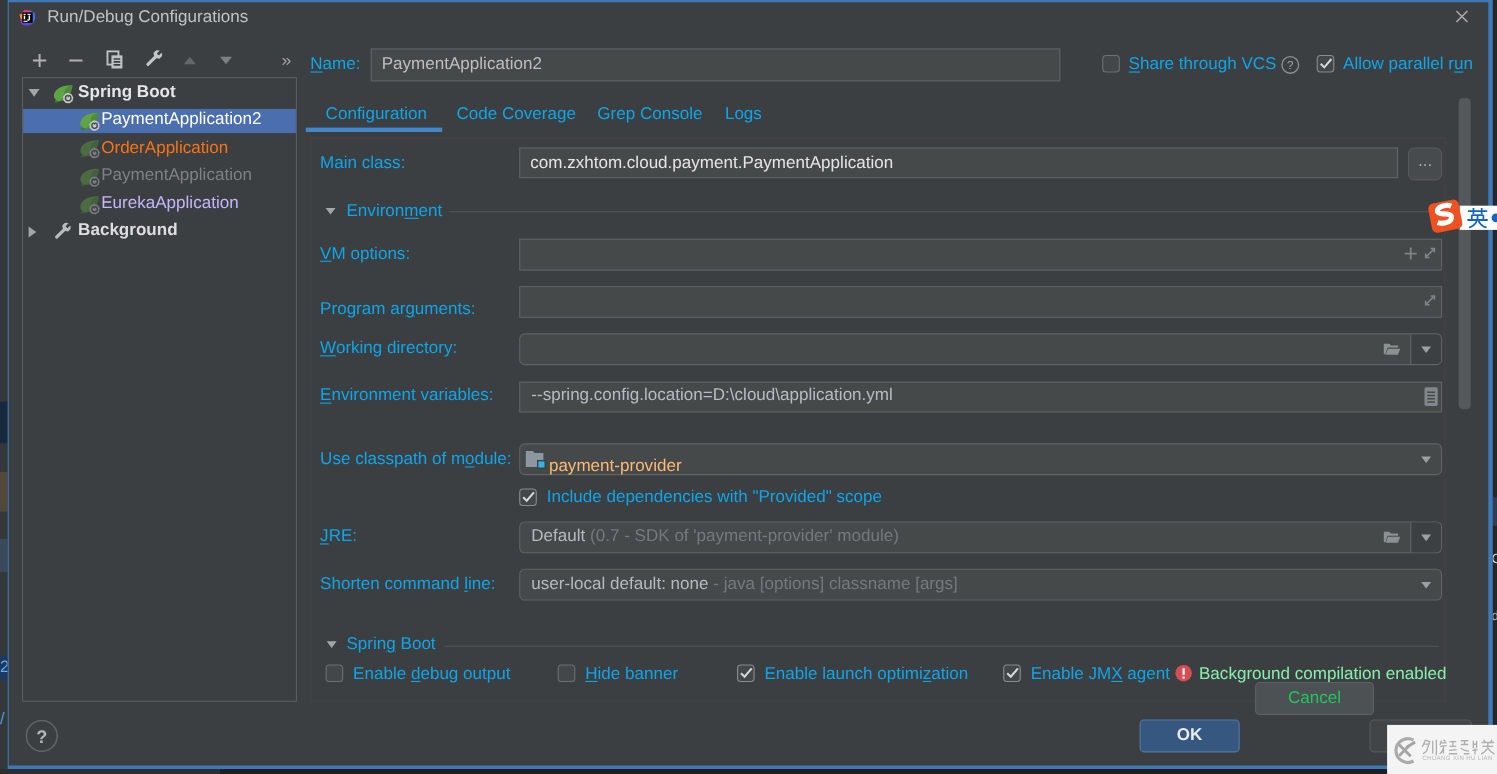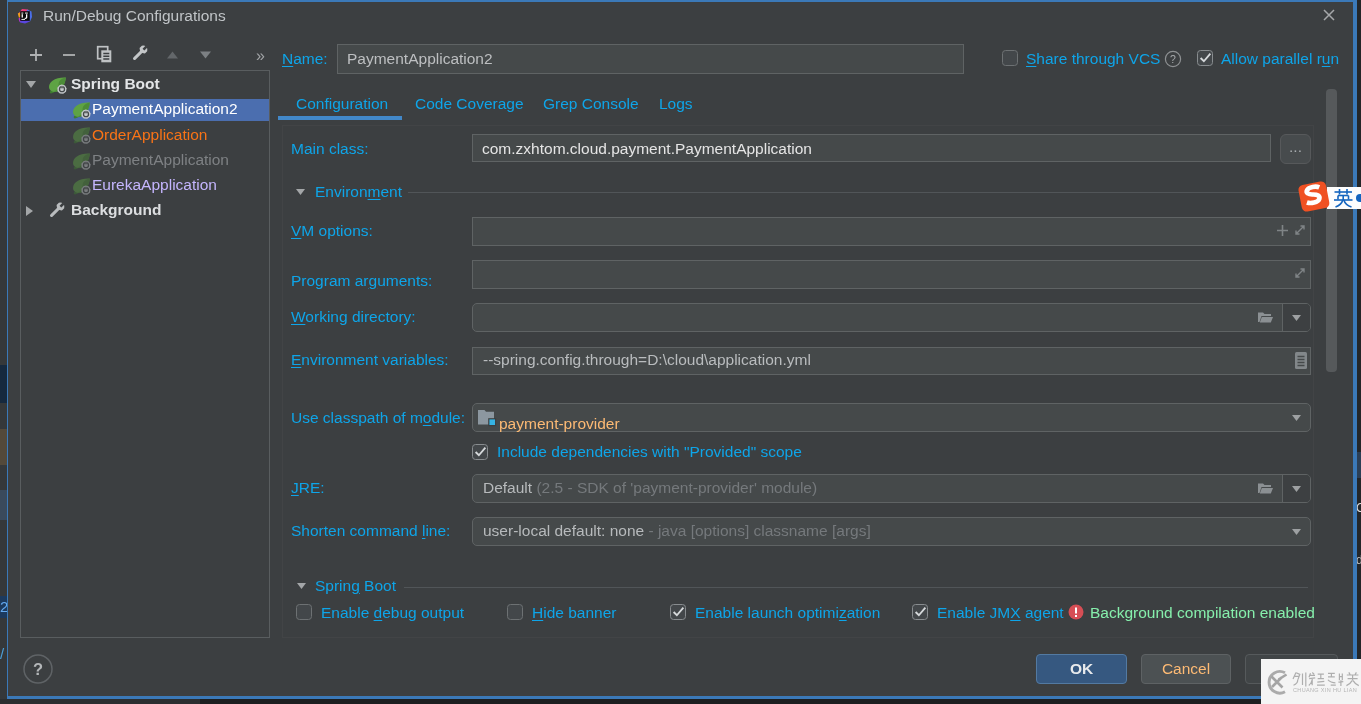--- a/index.html
+++ b/index.html
@@ -183,21 +183,21 @@
 <svg class="ab" style="left:1257px;top:310px" width="17" height="14" viewBox="0 0 17 14">
  <path d="M1 2.5 H6 L7.5 4 H14 V6 H4.5 L2.5 12 H1 Z" fill="#8b9093"></path>
  <path d="M4.8 7 H16 L13.8 12.5 H2.8 Z" fill="#8b9093"></path>
 </svg>
 <svg class="ab" style="left:1291px;top:314px" width="11" height="8" viewBox="0 0 11 8">
     <path d="M5.5 7 L10 1 H1 Z" fill="#9da0a2"></path>
   </svg>
 
 <div class="t" style="left:291px;top:351px"><u>E</u>nvironment variables:</div>
 <div class="fld" style="left:472px;top:347px;width:839px;height:28px"></div>
-<div class="t" style="left:483px;top:351px;color:#b9bcbe">--spring.config.through=D:\cloud\application.yml</div>
+<div class="t" style="left:483px;top:351px;color:#b9bcbe">--spring.config.location=D:\cloud\application.yml</div>
 <svg class="ab" style="left:1294px;top:351px" width="14" height="19" viewBox="0 0 14 19">
  <rect x="1" y="1" width="12" height="17" rx="1.5" fill="#82878a"></rect>
  <path d="M3.5 5.5 H10.5 M3.5 8.5 H10.5 M3.5 11.5 H10.5 M3.5 14.5 H10.5" stroke="#45494a" stroke-width="1.4"></path>
 </svg>
 
 <div class="t" style="left:291px;top:409px">Use classpath of m<u>o</u>dule:</div>
 <div class="fld" style="left:472px;top:403px;width:839px;height:29px;border-radius:5px"></div>
 <svg class="ab" style="left:477px;top:408px" width="20" height="20" viewBox="0 0 20 20">
  <path d="M1 2 H7.5 L9 3.8 H17 V16.5 H1 Z" fill="#8c97a0"></path>
  <rect x="11.2" y="10.2" width="8" height="8" fill="#3c3f41"></rect>
@@ -211,21 +211,21 @@
 <div class="cbc" style="left:472px;top:444px"></div>
 <svg class="ab" style="left:474px;top:446px" width="13" height="12" viewBox="0 0 12 11">
     <path d="M1.5 5.5 L4.5 8.5 L10.5 1.5" stroke="#d6d9db" stroke-width="1.7" fill="none"></path>
   </svg>
 <div class="t" style="left:497px;top:443px">Include dependencies with "Provided" scope</div>
 
 <div class="t" style="left:291px;top:479px"><u>J</u>RE:</div>
 <div class="fld" style="left:472px;top:474px;width:839px;height:29px;border-radius:5px"></div>
 <div class="ab" style="left:1283px;top:475px;width:27px;height:27px;background:#3d4042;border-radius:0 4px 4px 0"></div>
 <div class="ab" style="left:1282px;top:475px;width:1px;height:27px;background:#5f6364"></div>
-<div class="t" style="left:483px;top:479px;color:#b7babc">Default <span class="dim">(2.5 - SDK of 'payment-provider' module)</span></div>
+<div class="t" style="left:483px;top:479px;color:#b7babc">Default <span class="dim">(0.7 - SDK of 'payment-provider' module)</span></div>
 <svg class="ab" style="left:1257px;top:481px" width="17" height="14" viewBox="0 0 17 14">
  <path d="M1 2.5 H6 L7.5 4 H14 V6 H4.5 L2.5 12 H1 Z" fill="#8b9093"></path>
  <path d="M4.8 7 H16 L13.8 12.5 H2.8 Z" fill="#8b9093"></path>
 </svg>
 <svg class="ab" style="left:1291px;top:485px" width="11" height="8" viewBox="0 0 11 8">
     <path d="M5.5 7 L10 1 H1 Z" fill="#9da0a2"></path>
   </svg>
 
 <div class="t" style="left:291px;top:522px">Shorten command <u>l</u>ine:</div>
 <div class="fld" style="left:472px;top:517px;width:839px;height:29px;border-radius:5px"></div>
@@ -259,21 +259,21 @@
  <rect x="7" y="3.5" width="2" height="6" fill="#fff"></rect>
  <rect x="7" y="11" width="2" height="2" fill="#fff"></rect>
 </svg>
 <div class="t" style="left:1090px;top:604px;color:#86efac">Background compilation enabled</div>
 
 <svg class="ab" style="left:23px;top:654px" width="30" height="30" viewBox="0 0 30 30">
  <circle cx="15" cy="15" r="14" fill="none" stroke="#5f6366" stroke-width="1.5"></circle>
  <text x="15" y="21" font-family="Liberation Sans" font-size="16.5" font-weight="bold" fill="#b4b7b9" text-anchor="middle">?</text>
 </svg>
 <div class="btn" style="left:1036px;top:654px;width:91px;height:30px;background:#365880;border:1px solid #537aa2;color:#e8eaec;font-weight:bold;line-height:28px">OK</div>
-<div class="btn" style="left:1141px;top:654px;width:90px;height:30px;background:#4c5153;border:1px solid #5e6264;color:#fdba74;line-height:28px">Cancel</div>
+<div class="btn" style="left:1141px;top:620px;width:108px;height:30px;background:#4c5153;border:1px solid #5e6264;color:#22c55e;line-height:28px">Cancel</div>
 <div class="btn" style="left:1245px;top:654px;width:93px;height:30px;background:#414547;border:1px solid #565a5c"></div>
 
 <div class="ab" style="left:1326px;top:89px;width:11px;height:283px;background:#56595b;border-radius:4px"></div>
 
 <div class="ab" style="left:1327px;top:187px;width:34px;height:22px;background:#fdfdfd"></div>
 <svg class="ab" style="left:1332px;top:188px" width="22" height="20" viewBox="0 0 22 20">
  <g stroke="#1565bf" stroke-width="1.6" fill="none">
   <path d="M2.5 4 H20"></path>
       <path d="M7.5 1 V6.5"></path>
       <path d="M15 1 V6.5"></path>

